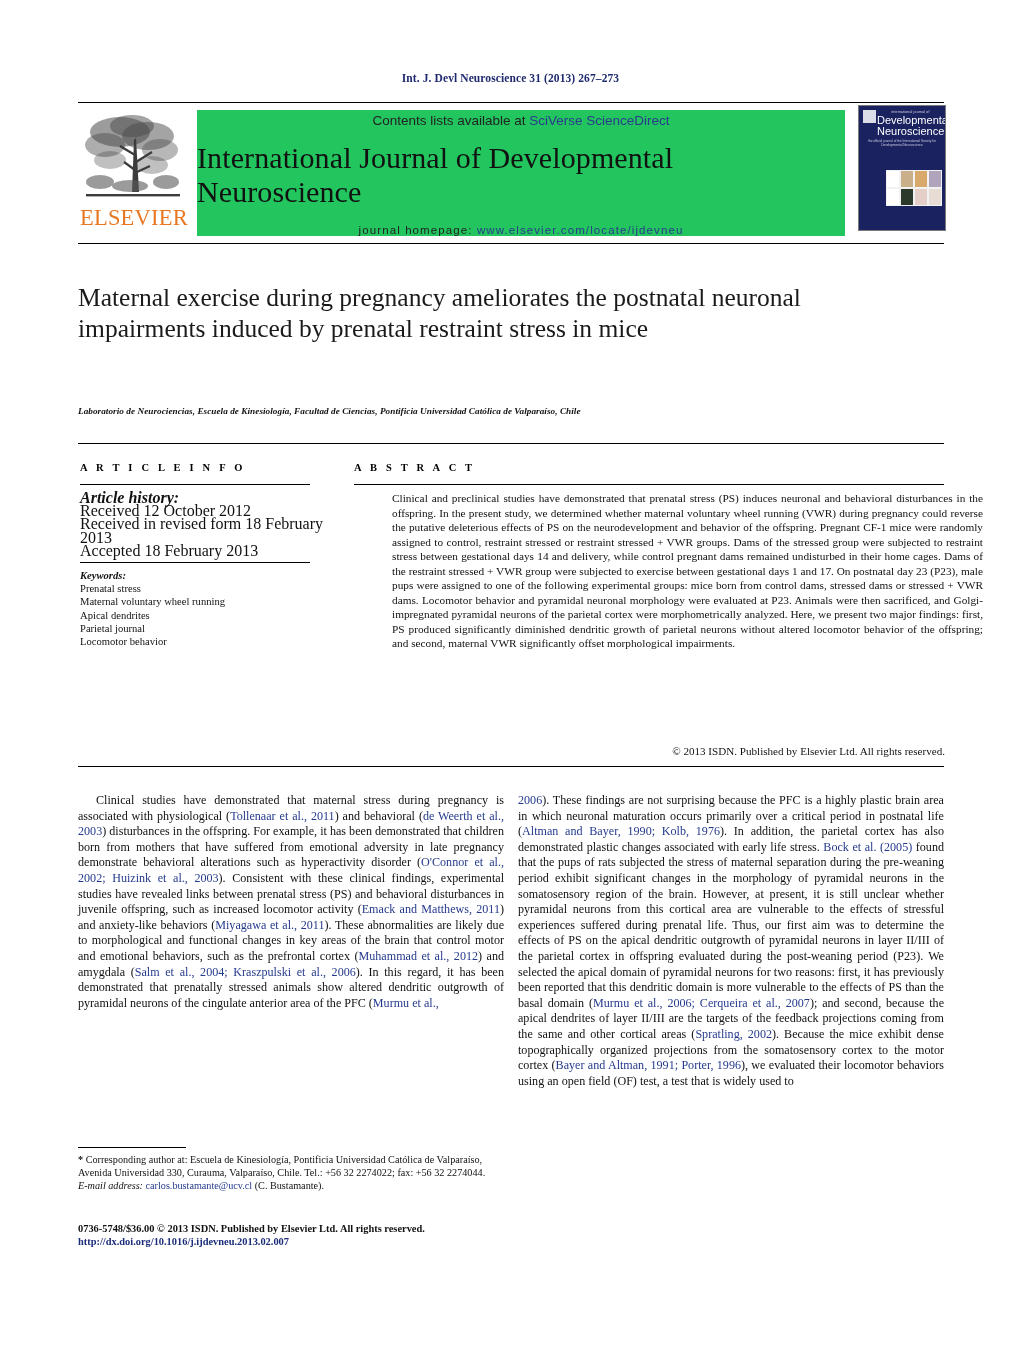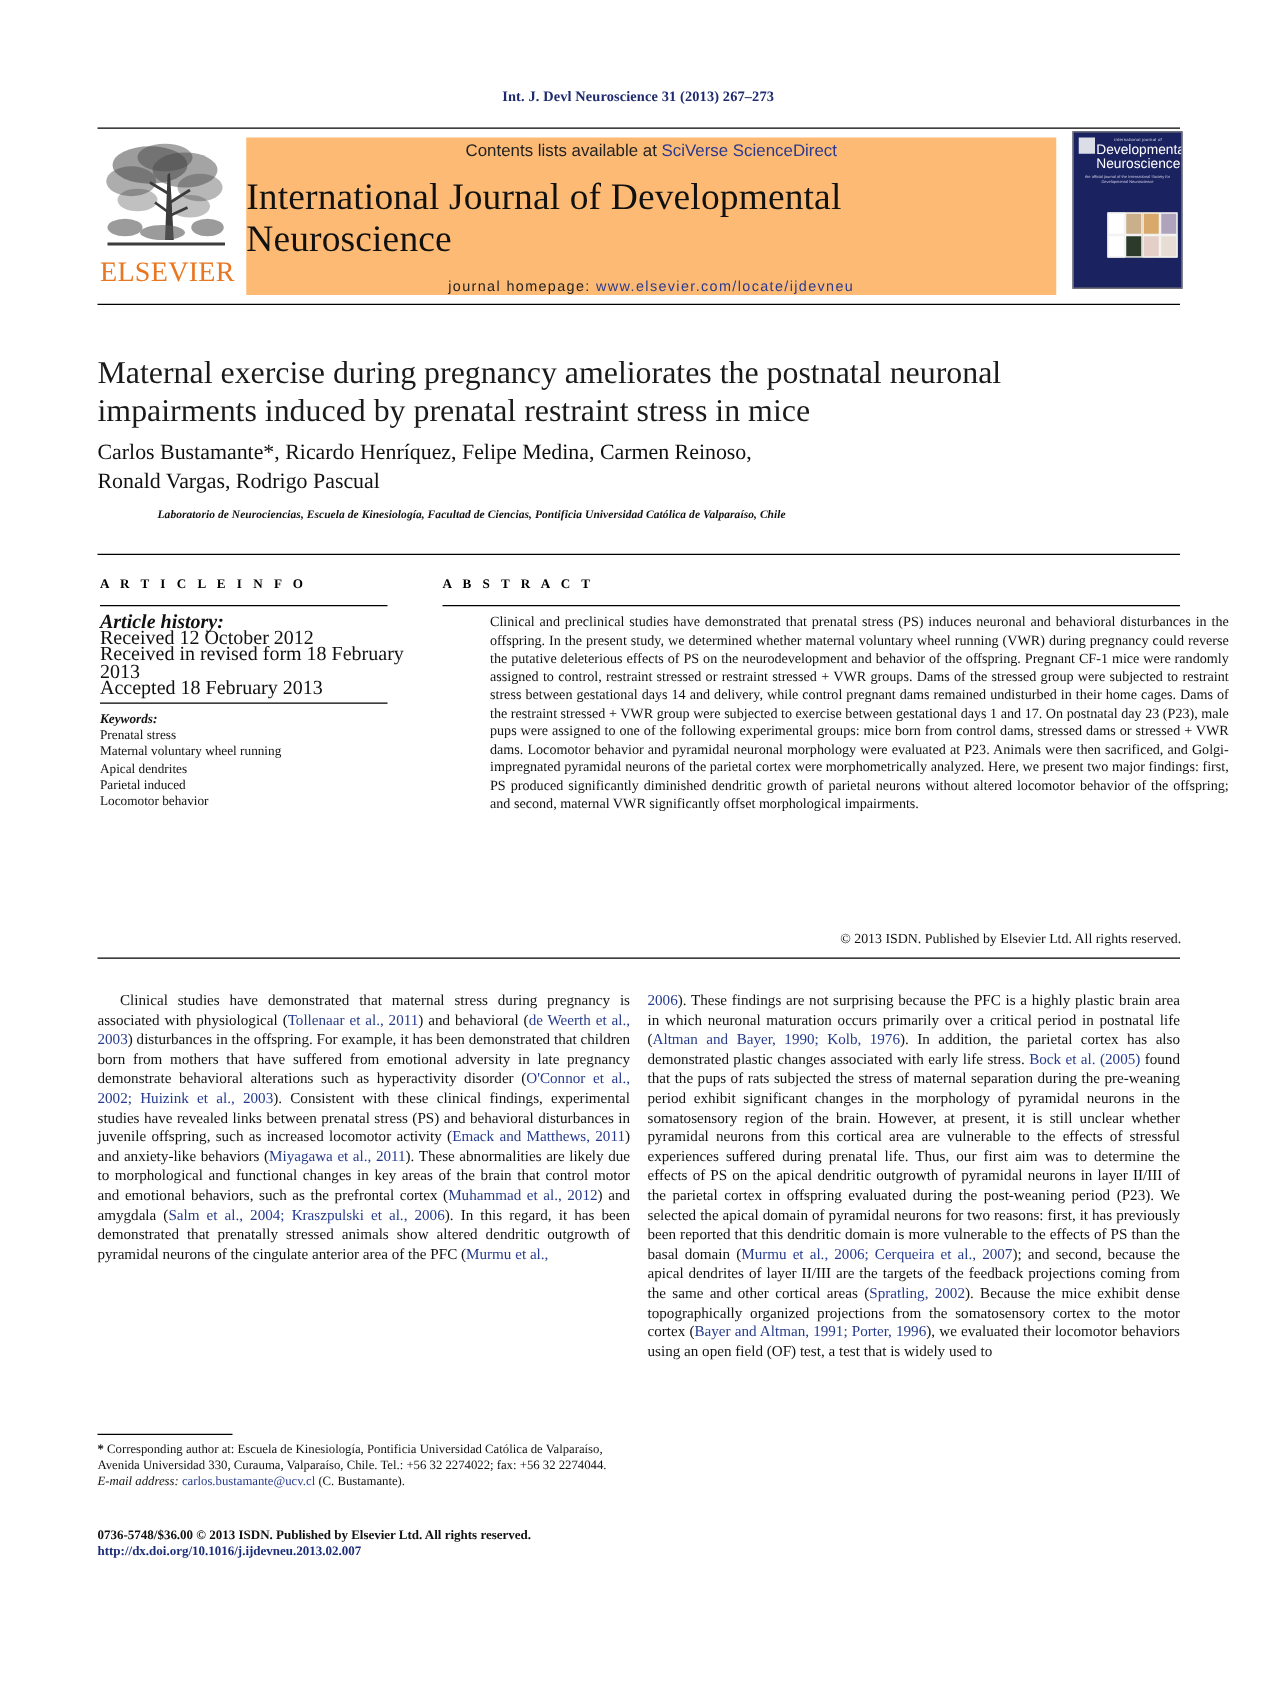--- a/index.html
+++ b/index.html
@@ -62,21 +62,21 @@
     letter-spacing: .2px;
     color: #e87722;
   }
 
   .masthead-box {
     position: absolute;
     left: 197px;
     top: 110px;
     width: 648px;
     height: 126px;
-    background: #fdba74;
+    background: #22c55e;
     display: flex;
     flex-direction: column;
     justify-content: center;
     align-items: center;
   }
   .contents-line {
     font-family: "Liberation Sans", sans-serif;
     font-size: 13.5px;
     color: #222;
     margin-top: 2px;
@@ -182,21 +182,20 @@
   .affiliation {
     position: absolute;
     left: 78px;
     top: 406px;
     width: 820px;
     font-size: 9.2px;
     font-style: italic;
     font-weight: bold;
     color: #111;
     letter-spacing: .05px;
-    margin-left: 48px;
   }
 
   
   .block-rule {
     position: absolute;
     border-top: 1.4px solid #000;
   }
   .rule-wide-top { left: 78px; top: 443px; width: 866px; }
   .rule-wide-bot { left: 78px; top: 766px; width: 866px; }
 
@@ -384,43 +383,39 @@
       <span style="background:#ffffff"></span>
       <span style="background:#2c3a2c"></span>
       <span style="background:#e3cfc7"></span>
       <span style="background:#e8ddd4"></span>
     </div>
   </div>
 
   <div class="masthead-rule bottom"></div>
 
   <h1 class="title">Maternal exercise during pregnancy ameliorates the postnatal neuronal impairments induced by prenatal restraint stress in mice</h1>
-  <div class="authors">
-    <div>Carlos Bustamante*, Ricardo Henríquez, Felipe Medina, Carmen Reinoso,</div>
-    <div>Ronald Vargas, Rodrigo Pascual</div>
-  </div>
   <div class="affiliation">Laboratorio de Neurociencias, Escuela de Kinesiología, Facultad de Ciencias, Pontificia Universidad Católica de Valparaíso, Chile</div>
 
   <div class="block-rule rule-wide-top"></div>
 
   <div class="heading-label info-head">A R T I C L E   I N F O</div>
   <div class="block-rule info-rule"></div>
   <div class="history">
     <div class="lead">Article history:</div>
     <div>Received 12 October 2012</div>
     <div>Received in revised form 18 February 2013</div>
     <div>Accepted 18 February 2013</div>
   </div>
   <div class="block-rule kw-rule"></div>
   <div class="keywords">
     <div class="lead">Keywords:</div>
     <div>Prenatal stress</div>
     <div>Maternal voluntary wheel running</div>
     <div>Apical dendrites</div>
-    <div>Parietal induced</div>
+    <div>Parietal journal</div>
     <div>Locomotor behavior</div>
   </div>
 
   <div class="heading-label abs-head">A B S T R A C T</div>
   <div class="block-rule abs-rule"></div>
   <div class="abstract">Clinical and preclinical studies have demonstrated that prenatal stress (PS) induces neuronal and behavioral disturbances in the offspring. In the present study, we determined whether maternal voluntary wheel running (VWR) during pregnancy could reverse the putative deleterious effects of PS on the neurodevelopment and behavior of the offspring. Pregnant CF-1 mice were randomly assigned to control, restraint stressed or restraint stressed + VWR groups. Dams of the stressed group were subjected to restraint stress between gestational days 14 and delivery, while control pregnant dams remained undisturbed in their home cages. Dams of the restraint stressed + VWR group were subjected to exercise between gestational days 1 and 17. On postnatal day 23 (P23), male pups were assigned to one of the following experimental groups: mice born from control dams, stressed dams or stressed + VWR dams. Locomotor behavior and pyramidal neuronal morphology were evaluated at P23. Animals were then sacrificed, and Golgi-impregnated pyramidal neurons of the parietal cortex were morphometrically analyzed. Here, we present two major findings: first, PS produced significantly diminished dendritic growth of parietal neurons without altered locomotor behavior of the offspring; and second, maternal VWR significantly offset morphological impairments.</div>
   <div class="copyright">© 2013 ISDN. Published by Elsevier Ltd. All rights reserved.</div>
 
   <div class="block-rule rule-wide-bot"></div>
 

